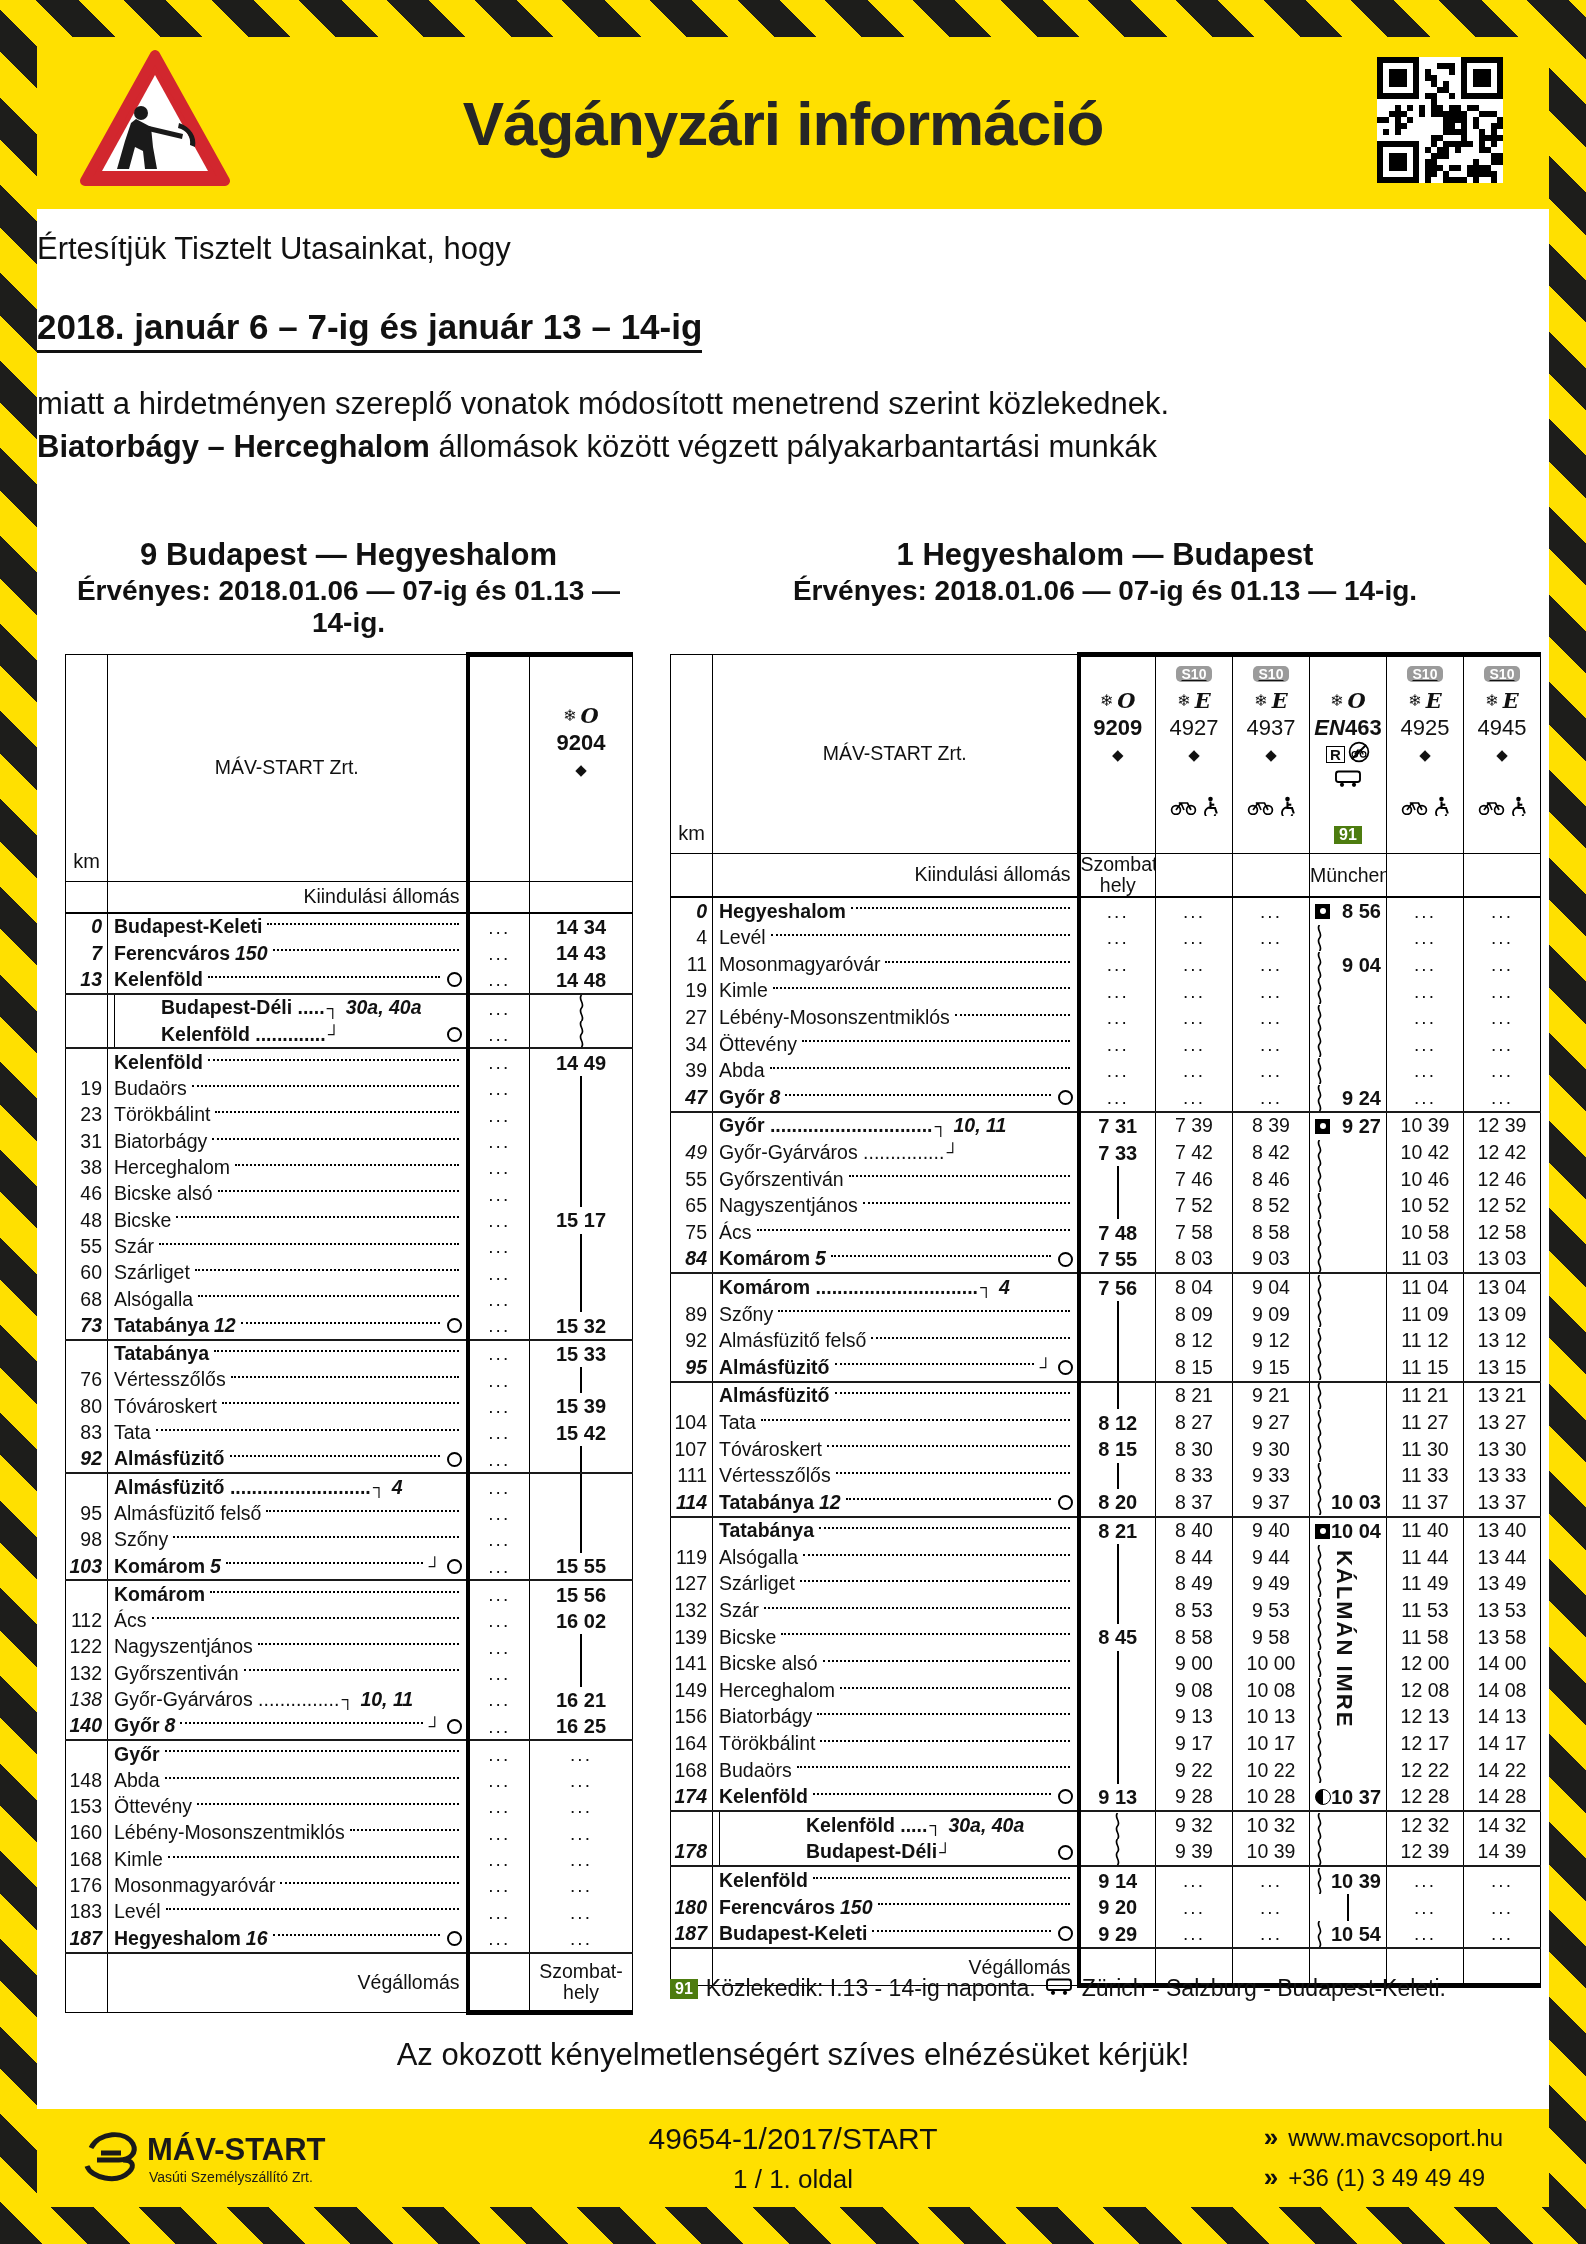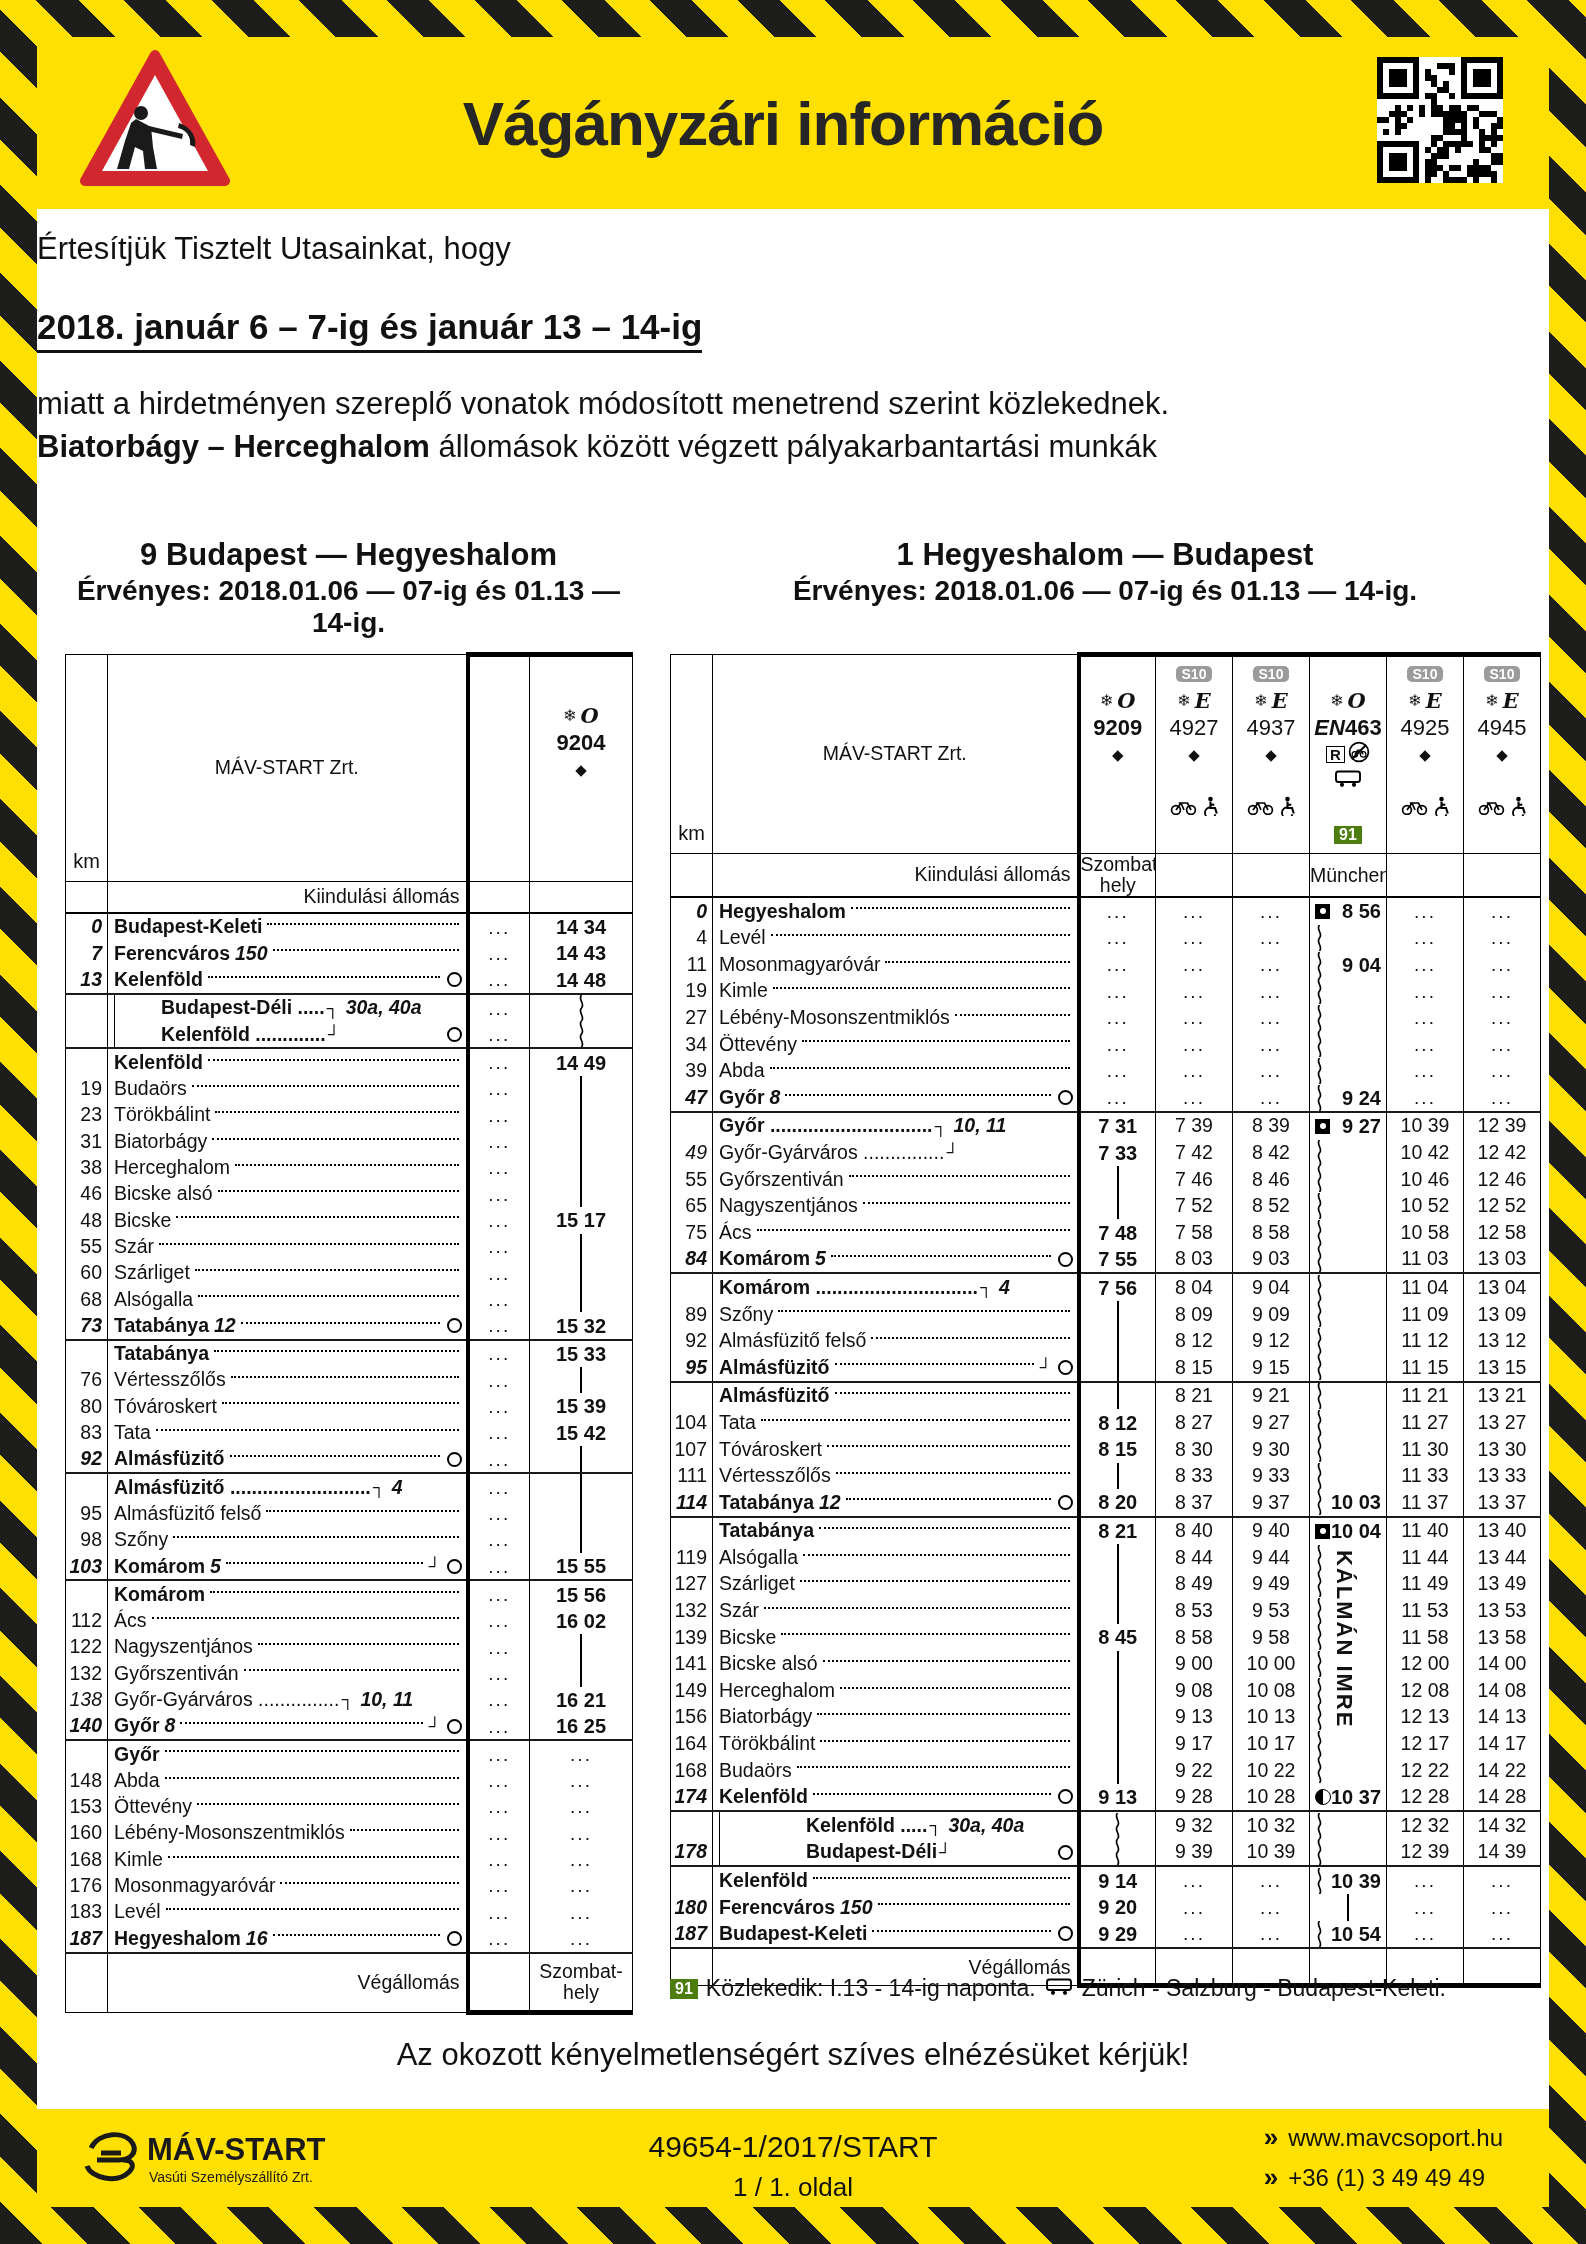--- a/index.html
+++ b/index.html
@@ -72,40 +72,40 @@
   .dots3{letter-spacing:2px;font-size:19px;}
   .vline{width:2px;height:100%;background:#000;margin:0 auto;}
   .t{font-size:19.5px;} .t.bld{font-weight:bold;font-size:20px;}
   .sqicon{width:15px;height:15px;background:#000;display:inline-flex;align-items:center;justify-content:center;flex:none;}
   .sqicon i{width:6px;height:6px;background:#fff;border-radius:50%;}
   .halfc{width:14px;height:14px;border-radius:50%;border:1.3px solid #000;background:linear-gradient(90deg,#000 0 50%,#fff 50%);flex:none;}
   
   .thstack{display:flex;flex-direction:column;align-items:center;height:100%;}
   .tl .thstack{padding-top:38px;} .tr2 .thstack{padding-top:8px;}
   .slot{display:flex;align-items:center;justify-content:center;}
-  .s-badge{height:26px;} .s-cls{height:27px;} .s-num{height:27px;} .s-dia{height:26px;}
+  .s-badge{height:26px;text-decoration:underline;} .s-cls{height:27px;} .s-num{height:27px;} .s-dia{height:26px;}
   .s-cou{height:26px;} .s-ico{height:30px;gap:5px;} .s-91{height:24px;}
   .snow{font-size:16px;margin-right:4px;}
   .clsl{font-family:"DejaVu Serif",serif;font-style:italic;font-weight:bold;font-size:21px;}
   .tnum{font-size:22px;} .tnum.bld{font-weight:bold;}
   .enpfx{font-style:italic;font-weight:bold;}
   .dia{font-size:15px;}
   .s10{background:#9b9b9b;color:#fff;font-weight:bold;font-size:14px;padding:1px 6px;border-radius:5px;}
   .rbox{border:1.9px solid #000;font-weight:bold;font-size:15px;padding:0 3px;margin-right:3px;}
   .b91{background:#4d7c0f;color:#fff;font-weight:bold;font-size:16px;padding:1px 5px;}
   .trainname{position:absolute;writing-mode:vertical-rl;text-orientation:sideways;
     font-size:22px;font-weight:bold;letter-spacing:2px;color:#111;}
   
   .footnote{position:absolute;left:633px;top:1938px;width:900px;display:flex;align-items:center;gap:8px;font-size:23px;}
   
   .closing{position:absolute;left:0;right:0;top:2000px;text-align:center;font-size:31px;}
   
   .fband{position:absolute;left:0;right:0;bottom:0;height:98px;background:#ffe000;}
   .flogo{position:absolute;left:40px;top:13px;}
-  .fcenter{position:absolute;left:0;right:0;top:8px;height:98px;display:flex;flex-direction:column;align-items:center;justify-content:center;gap:8px;}
+  .fcenter{position:absolute;left:0;right:0;top:0;height:98px;display:flex;flex-direction:column;align-items:center;justify-content:center;gap:8px;}
   .fdoc{font-size:30px;} .fpage{font-size:26px;}
   .flinks{position:absolute;right:46px;top:0;height:98px;display:flex;flex-direction:column;justify-content:center;gap:12px;font-size:24px;}
   .flink{display:flex;align-items:center;gap:10px;justify-content:flex-start;}
   .chev{font-weight:bold;font-size:26px;line-height:0.9;}
 </style>
 </head>
 <body>
 
 <div id="poster">
   <div id="inner">

